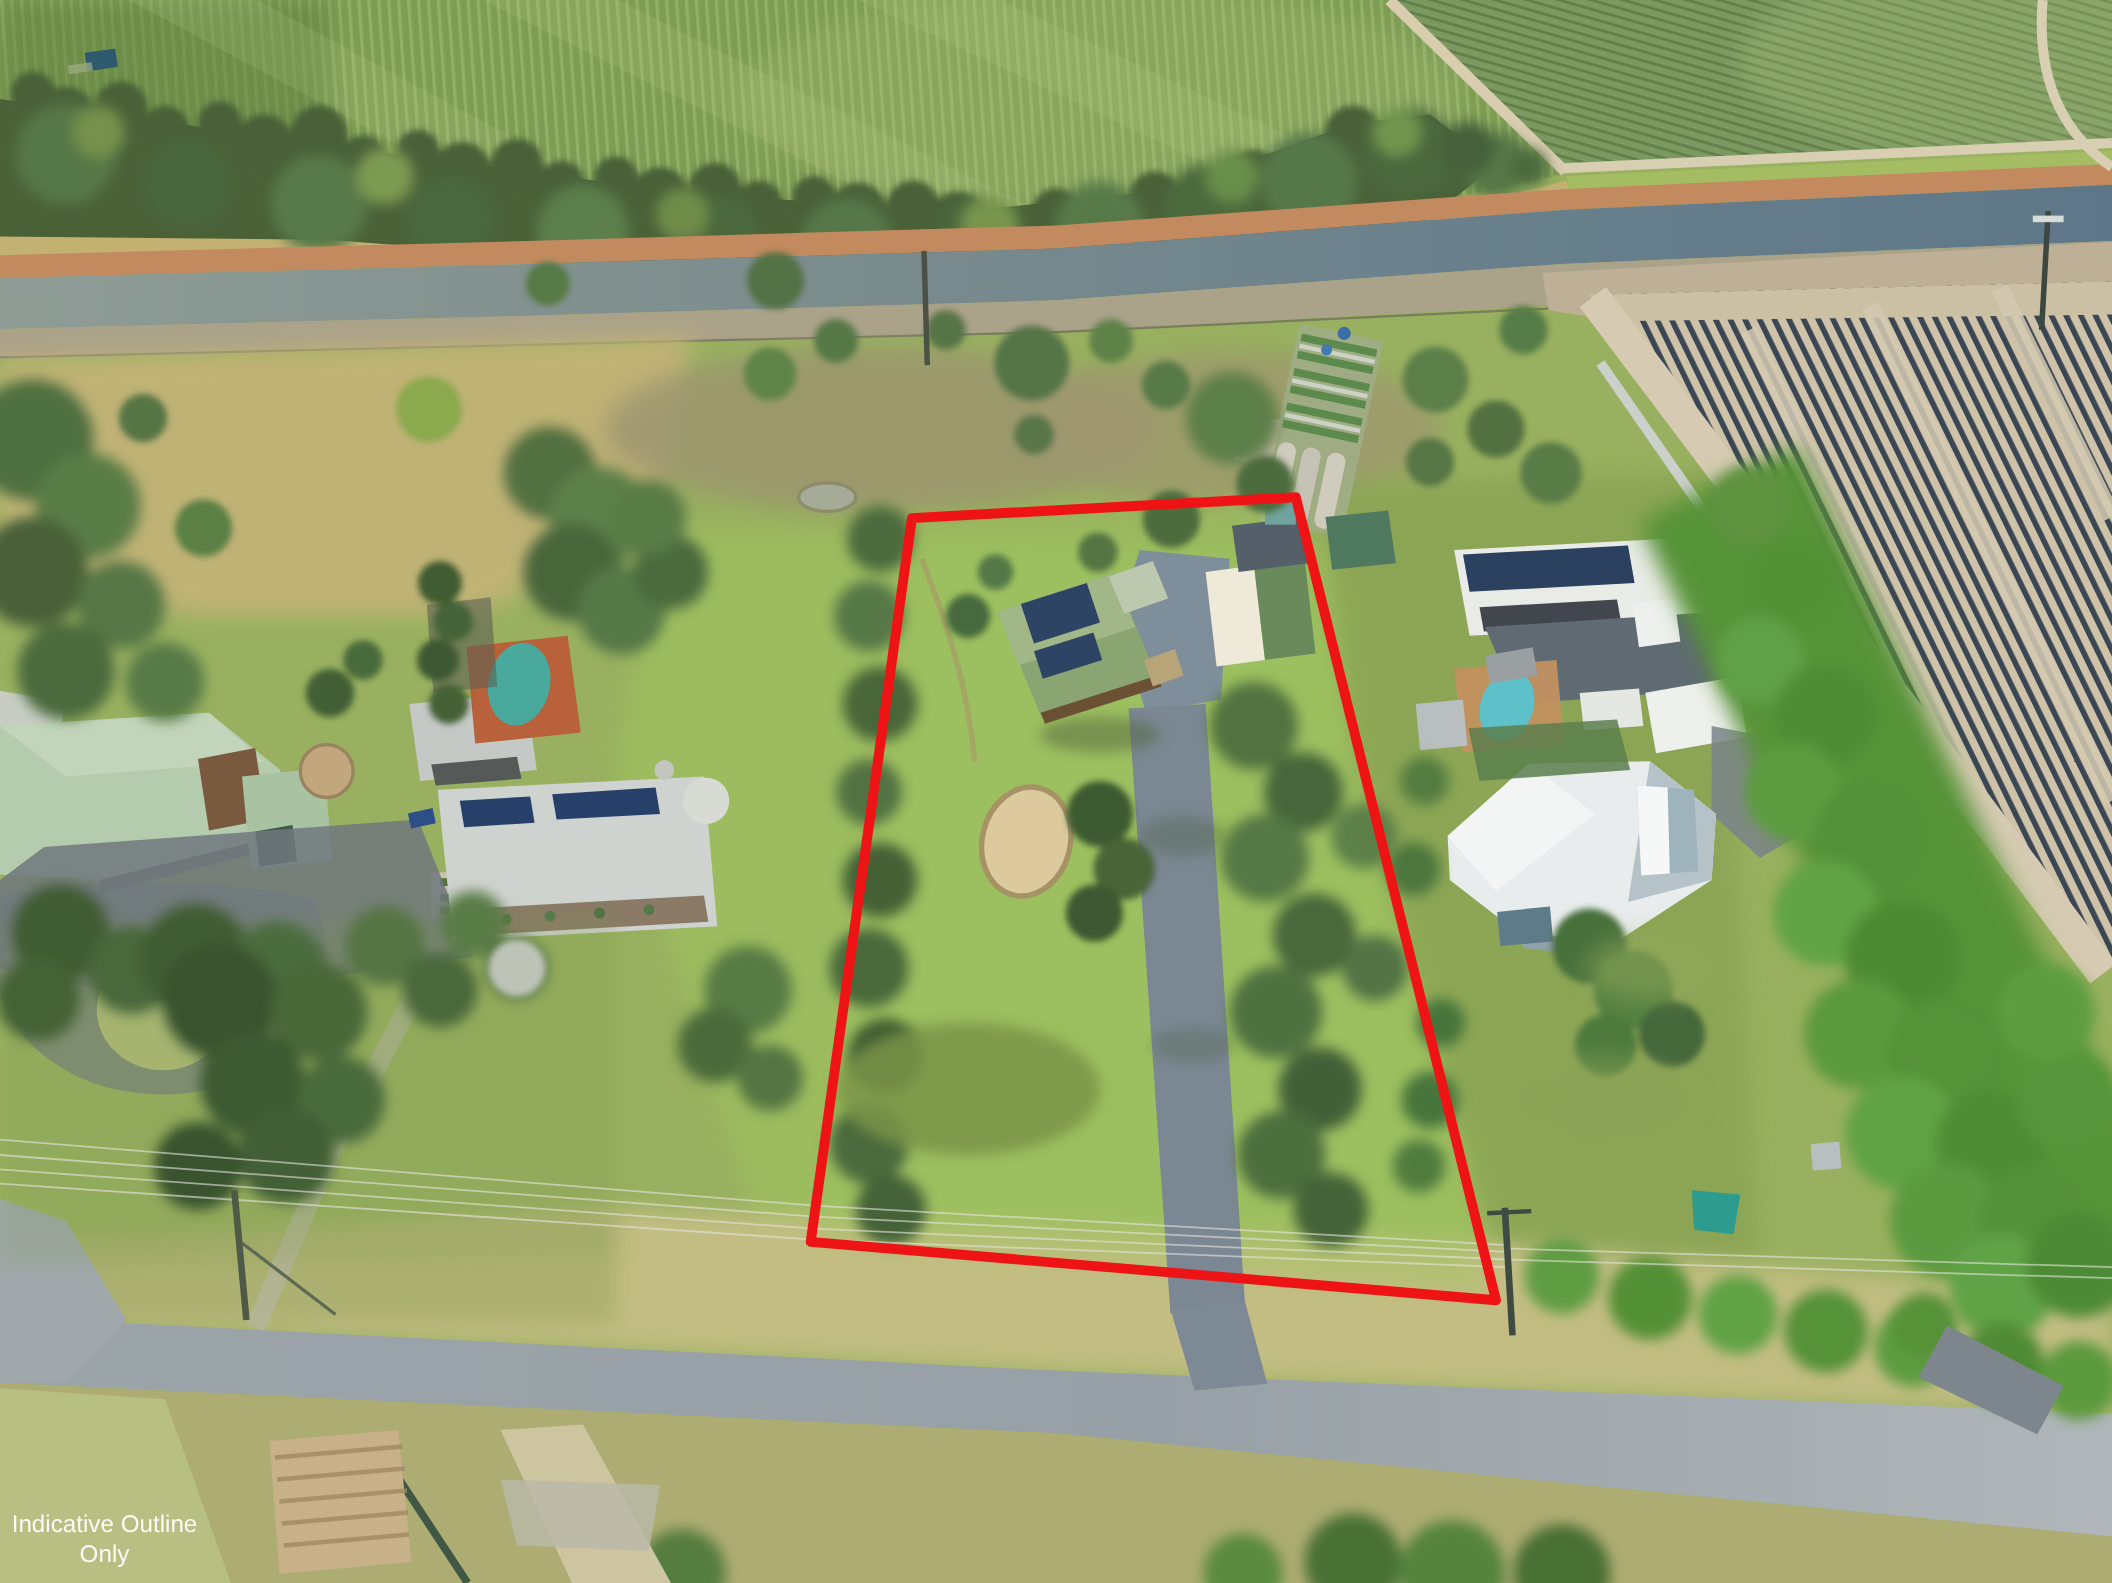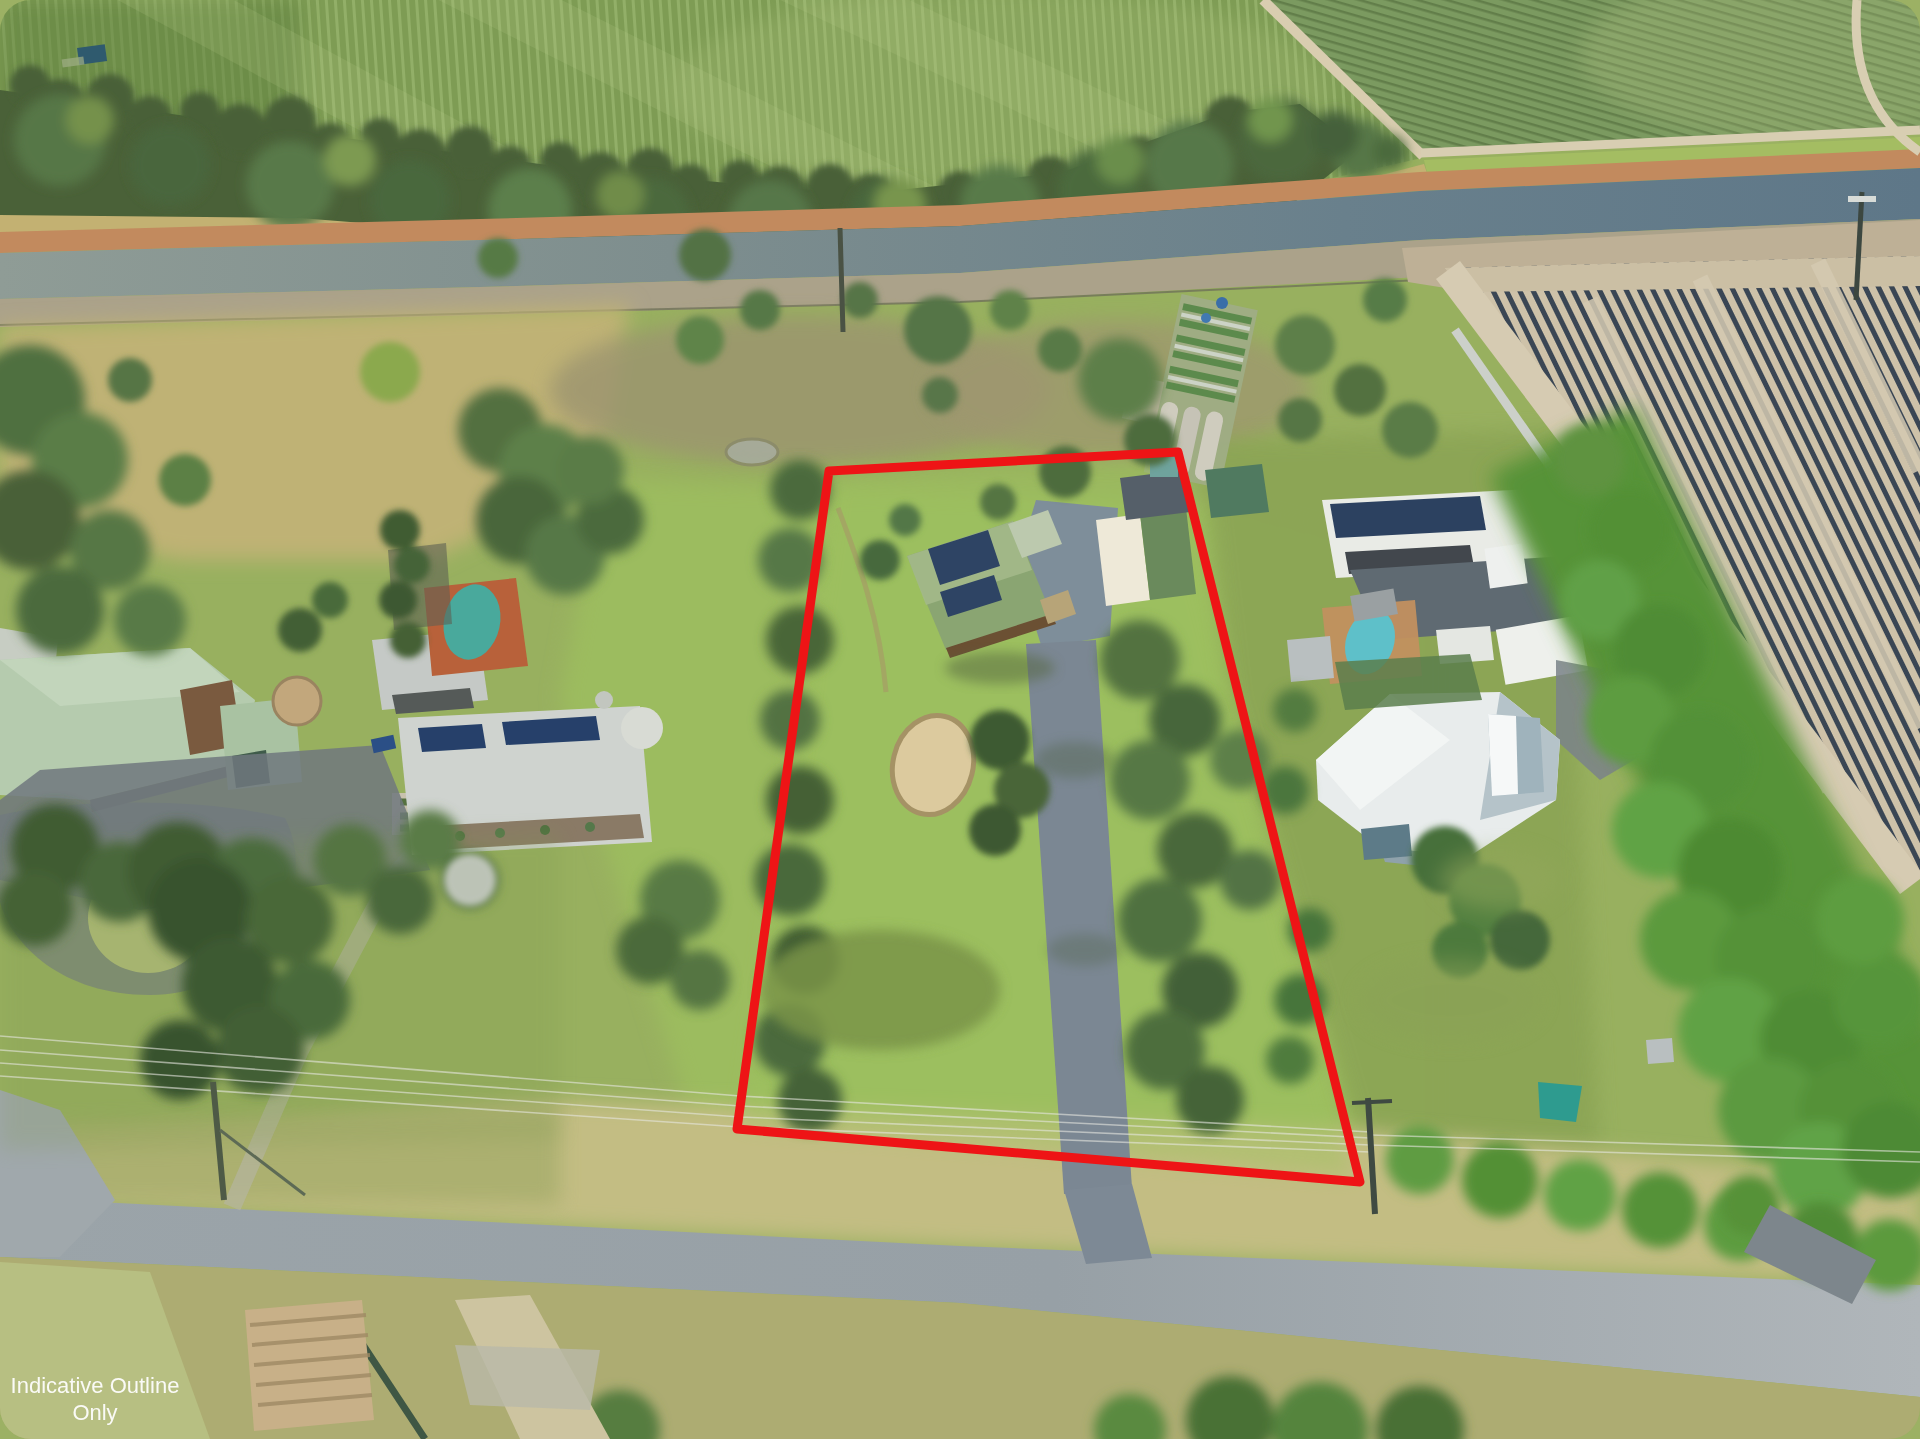--- a/index.html
+++ b/index.html
@@ -1,16 +1,16 @@
 <!DOCTYPE html>
 <html><head>
 <meta charset="utf-8">
 <style>
   html,body{margin:0;padding:0;background:#9cb164;}
-  .wrap{width:1920px;height:1439px;overflow:hidden;position:relative;font-family:"Liberation Sans",sans-serif;border-radius:31px;}
+  .wrap{width:1920px;height:1439px;overflow:hidden;position:relative;font-family:"Liberation Sans",sans-serif;}
   svg{display:block}
 </style>
 </head>
 <body>
 <div class="wrap">
 <svg width="1920" height="1439" viewBox="0 0 1920 1439">
 <defs>
   <filter id="b3" x="-30%" y="-30%" width="160%" height="160%">
           <feGaussianBlur stdDeviation="3"></feGaussianBlur>
         </filter>

